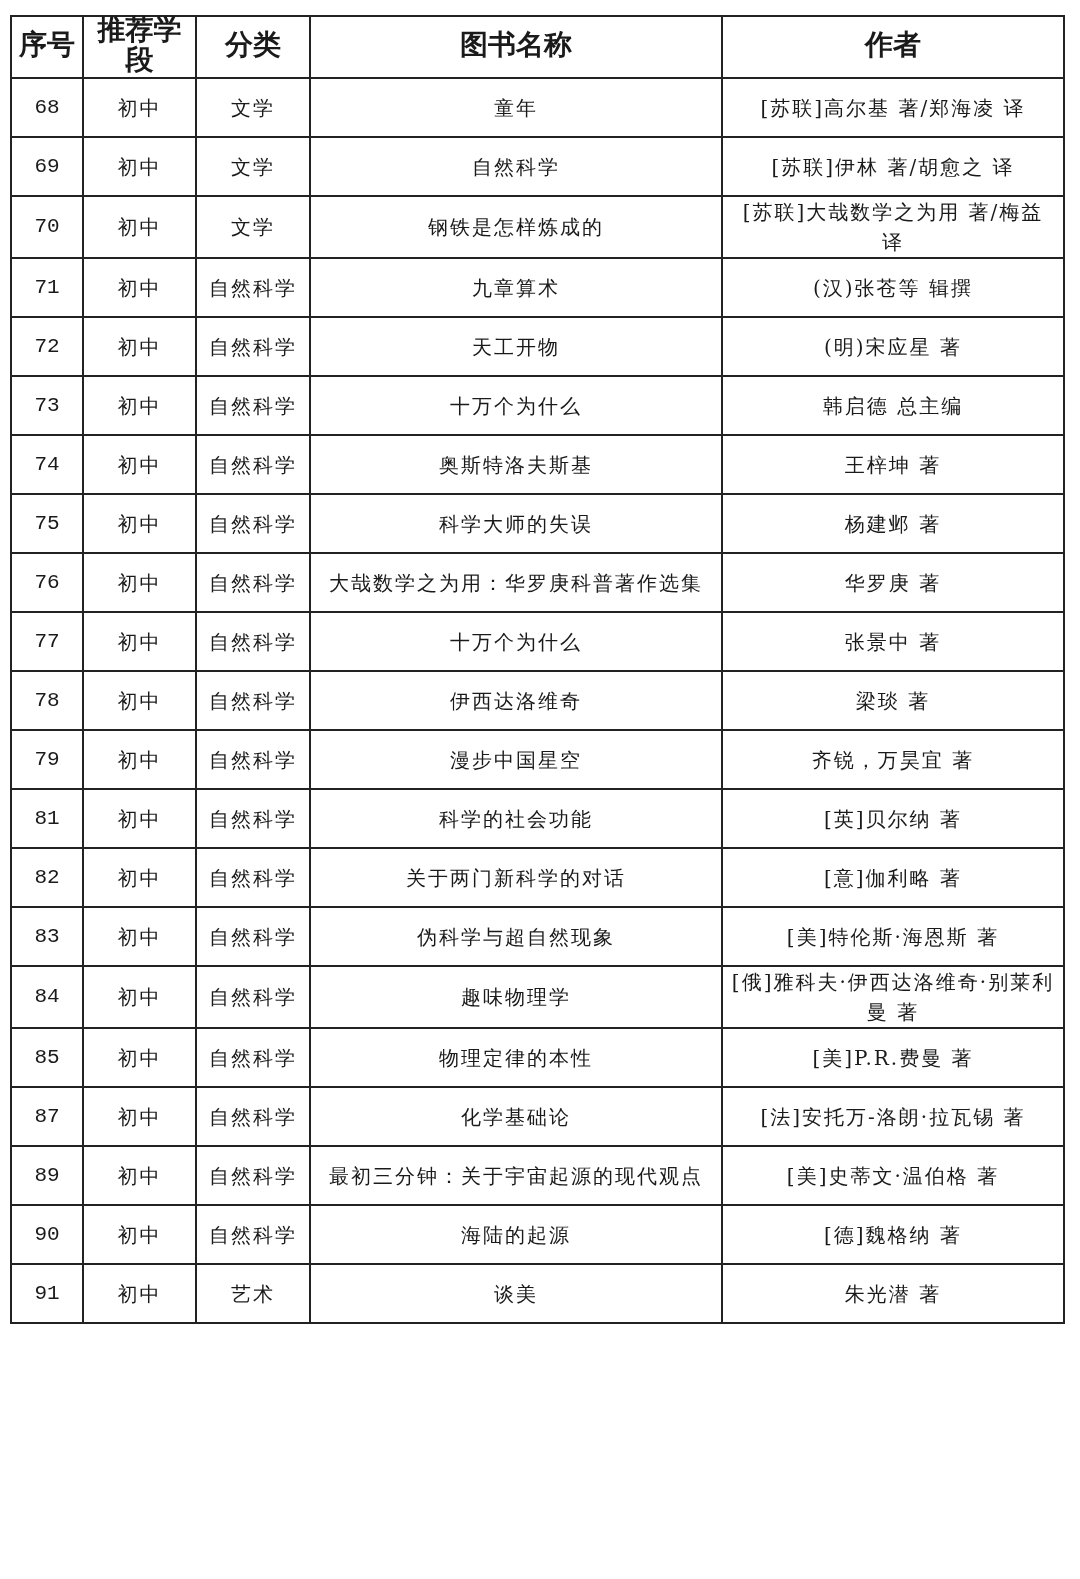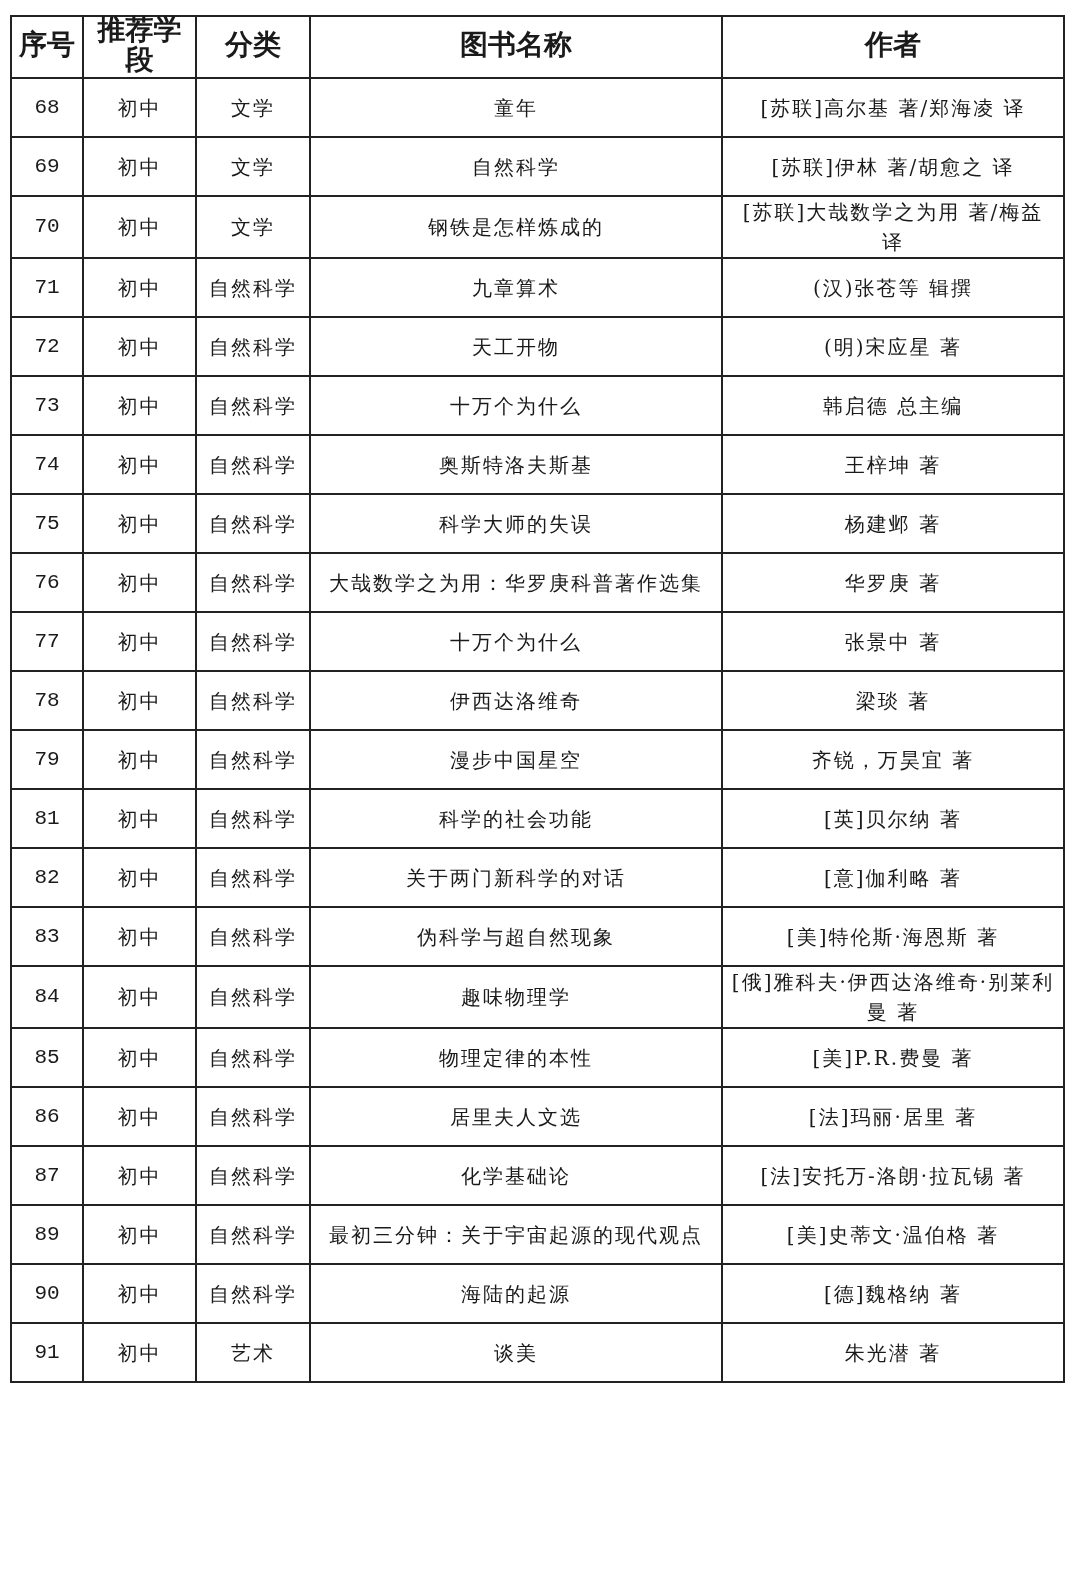--- a/index.html
+++ b/index.html
@@ -149,27 +149,20 @@
         <td>[俄]雅科夫·伊西达洛维奇·别莱利曼 著</td>
       </tr>
       <tr>
         <td class="num">85</td>
         <td>初中</td>
         <td>自然科学</td>
         <td>物理定律的本性</td>
         <td>[美]P.R.费曼 著</td>
       </tr>
       <tr>
-        <td class="num">86</td>
-        <td>初中</td>
-        <td>自然科学</td>
-        <td>居里夫人文选</td>
-        <td>[法]玛丽·居里 著</td>
-      </tr>
-      <tr>
         <td class="num">87</td>
         <td>初中</td>
         <td>自然科学</td>
         <td>化学基础论</td>
         <td>[法]安托万-洛朗·拉瓦锡 著</td>
       </tr>
       <tr>
         <td class="num">89</td>
         <td>初中</td>
         <td>自然科学</td>

